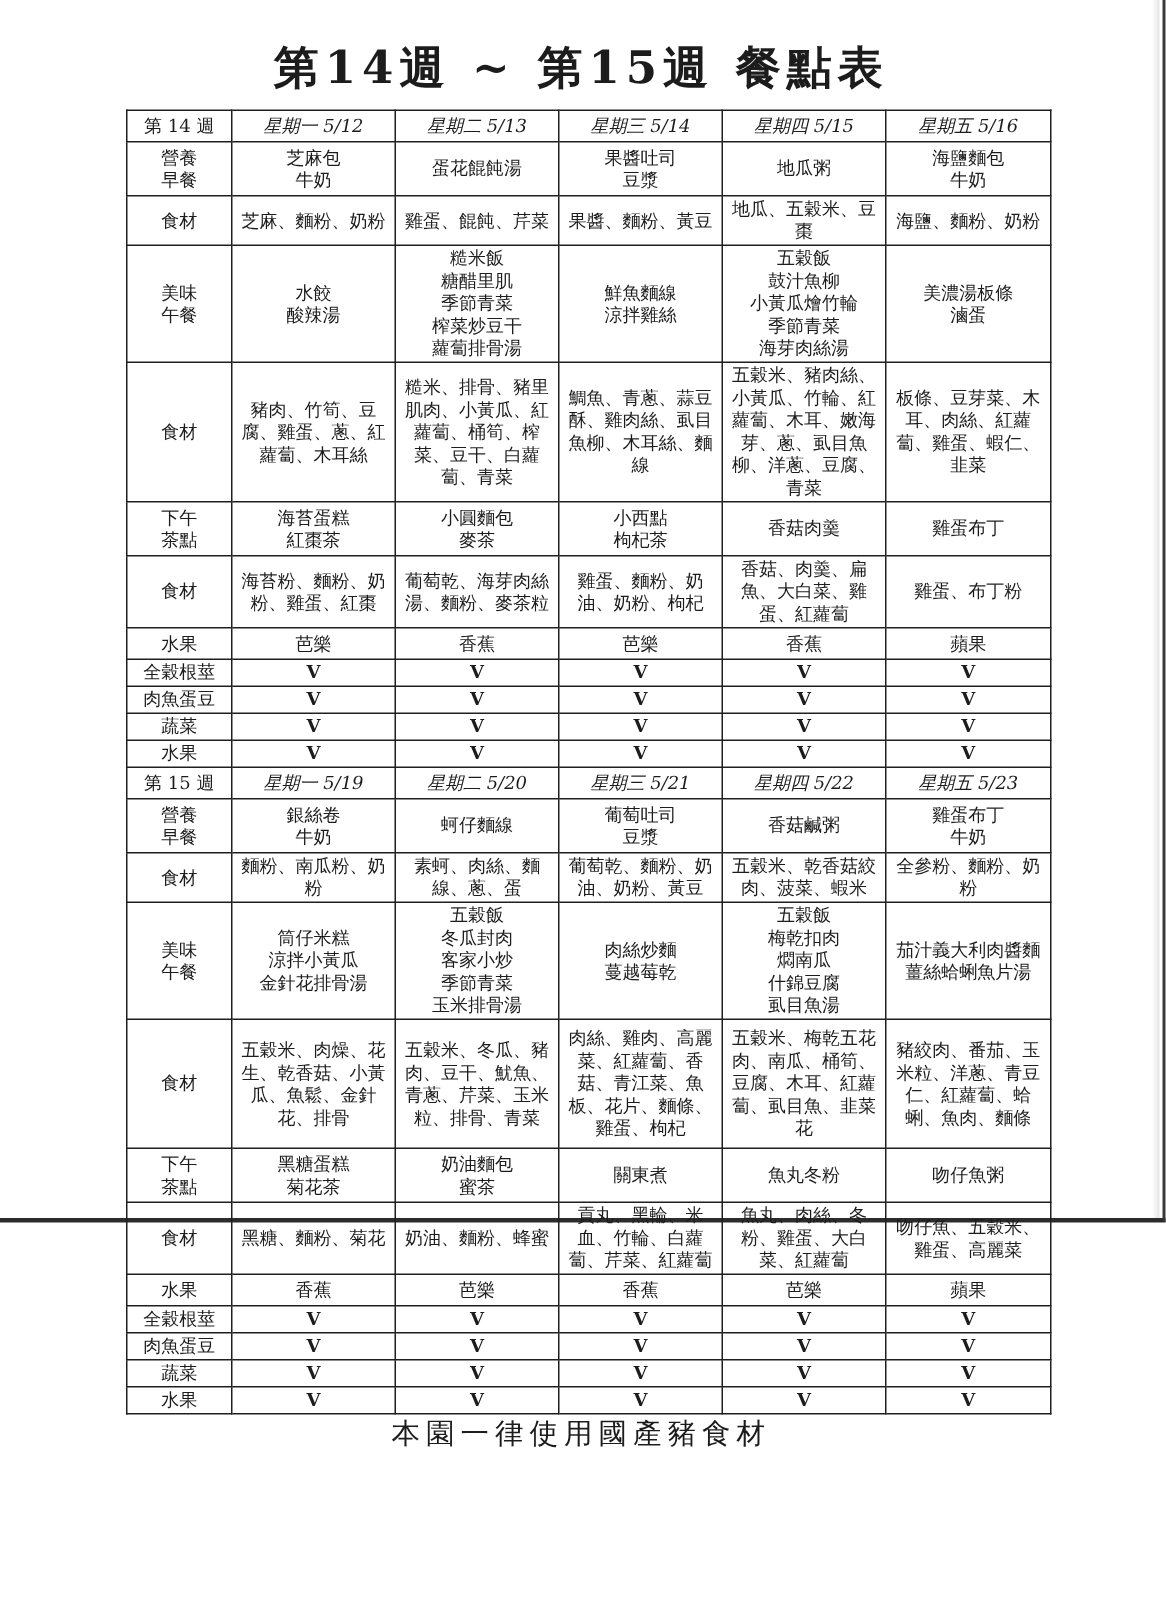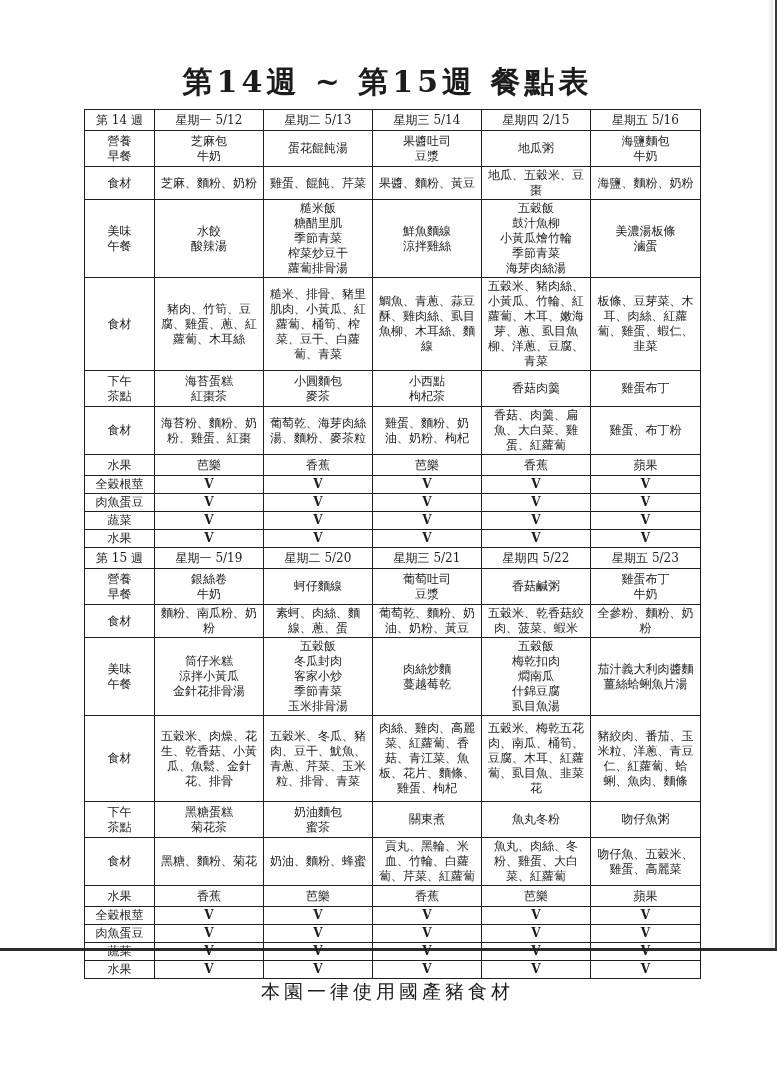--- a/index.html
+++ b/index.html
@@ -2,22 +2,22 @@
 <html><head>
 <meta charset="utf-8">
 <style>
   html,body{margin:0;padding:0;}
   body{
     width:777px;height:1069px;background:#ffffff;
     font-family:"DejaVu Serif","Liberation Serif",serif;
     color:#1c1c1c;position:relative;overflow:hidden;
   }
   .page{
-    width:777px;height:951px;box-sizing:border-box;
-    padding-top:64px;position:relative;
+    width:777px;height:815px;box-sizing:border-box;
+    padding-top:28px;position:relative;
     border-right:2px solid #3a3a3a;
     border-bottom:3px solid #2c2c2c;
   }
   .page::after{ 
     content:"";position:absolute;top:0;right:2px;width:5px;height:100%;
     background:linear-gradient(to right,rgba(0,0,0,0),rgba(0,0,0,0.10));
     pointer-events:none;
   }
   .title{
     text-align:center;font-size:30px;font-weight:600;letter-spacing:4px;
@@ -27,21 +27,21 @@
     border-collapse:collapse;table-layout:fixed;
     margin-left:84px;width:616px;
   }
   table.menu td{
     border:1px solid #1f1f1f;
     vertical-align:middle;text-align:center;
     font-size:12px;line-height:15px;
     padding:1px 3px;box-sizing:border-box;
     white-space:pre-line;
   }
-  td.day-header{font-size:12.5px;height:21px;}
+  td.day-header{font-size:12.5px;height:21px;font-style:italic;}
   td.row-label{font-size:12.5px;}
   td.week-label{font-size:12.5px;margin-left:24px;}
   td.ing-cell{text-align:left;}
   td.check-lbl{font-size:9px;font-weight:normal;padding:0;line-height:10px;}
   td.check-cell{font-size:14px;font-weight:600;line-height:15px;}
   tr.r-week-header td{height:21px;}
   tr.r-breakfast td{height:36px;}
   tr.r-breakfast-ingredients td{height:30px;}
   tr.r-lunch td{height:78px;}
   tr.r-lunch-ingredients td{height:86px;}
@@ -69,21 +69,21 @@
       <col style="width:109px">
       <col style="width:109px">
       <col style="width:110px">
     </colgroup>
     <tbody>
         <tr class="r-week-header">
           <td class="row-label week-label">第 14 週</td>
           <td class="day-header">星期一 5/12</td>
           <td class="day-header">星期二 5/13</td>
           <td class="day-header">星期三 5/14</td>
-          <td class="day-header">星期四 2/15</td>
+          <td class="day-header">星期四 5/15</td>
           <td class="day-header">星期五 5/16</td>
         </tr>
         <tr class="r-breakfast">
           <td class="row-label">營養
 早餐</td>
           <td class="meal-cell">芝麻包
 牛奶</td>
           <td class="meal-cell">蛋花餛飩湯</td>
           <td class="meal-cell">果醬吐司
 豆漿</td>

